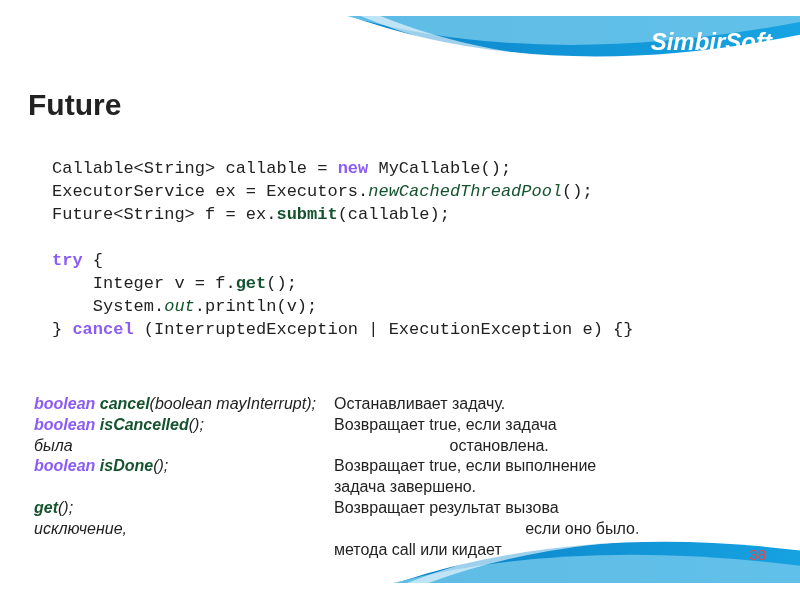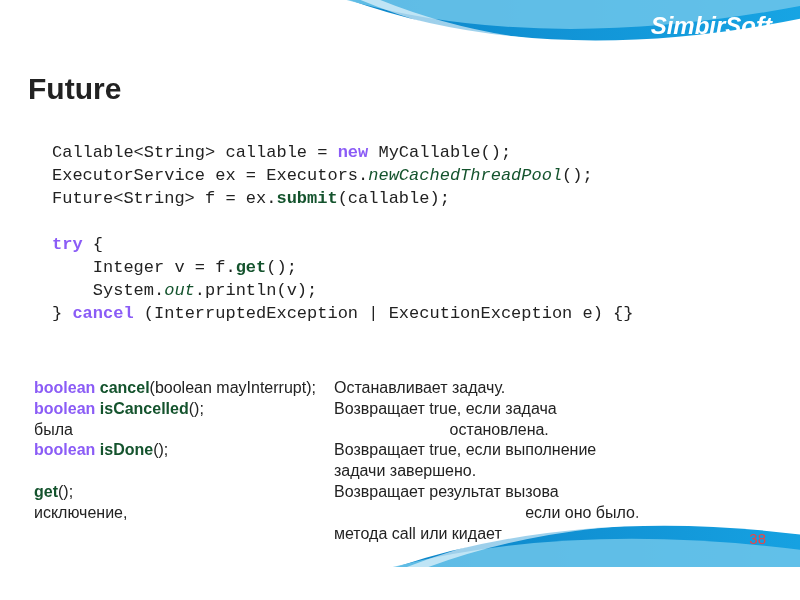--- a/index.html
+++ b/index.html
@@ -1,19 +1,20 @@
 <!DOCTYPE html>
 <html><head>
 <meta charset="utf-8">
 <style>
   * { margin: 0; padding: 0; box-sizing: border-box; }
   html, body { width: 800px; height: 600px; overflow: hidden; font-family: Arial, sans-serif; }
   .slide {
     width: 800px; height: 567px; position: relative;
     background: #ffffff;
+    margin-top: 16px;
   }
   
   .swoosh-top {
     position: absolute; top: 0; right: 0; width: 800px; height: 110px; overflow: hidden;
     pointer-events: none;
   }
   .swoosh-top svg { position: absolute; top: -20px; right: -40px; }
   .swoosh-bottom {
     position: absolute; bottom: 0; right: 0; width: 800px; height: 100px; overflow: hidden;
     pointer-events: none;
@@ -38,21 +39,21 @@
   }
   .kw-blue   { color: #8b5cf6; font-weight: bold; }
   .kw-red    { color: #14532d; font-weight: bold; }
   .kw-green  { color: #14532d; font-style: italic; }
   .api-table {
     position: absolute; left: 34px; top: 378px; right: 52px;
     font-family: Arial, sans-serif; font-size: 16px; line-height: 1.30;
     color: #222;
   }
   .api-row { display: flex; align-items: flex-start; }
-  .api-left { width: 300px; flex: 0 0 300px; }
+  .api-left { width: 300px; flex: 0 0 300px; font-style: italic; }
   .api-right { flex: 1; }
   .page-num {
     position: absolute; right: 34px; bottom: 20px;
     font-size: 15px; color: #ef4444;
   }
 </style>
 </head>
 <body>
 
 <div class="slide">
@@ -98,21 +99,21 @@
     <div class="api-row">
       <div class="api-left">была</div>
       <div class="api-right" style="white-space:pre;">                          остановлена.</div>
     </div>
     <div class="api-row">
       <div class="api-left"><span class="kw-blue">boolean </span><span class="kw-red">isDone</span><span>();</span></div>
       <div class="api-right">Возвращает true, если выполнение</div>
     </div>
     <div class="api-row">
       <div class="api-left"></div>
-      <div class="api-right">задачи завершено.</div>
+      <div class="api-right">задача завершено.</div>
     </div>
     <div class="api-row">
       <div class="api-left"><span class="kw-blue"></span><span class="kw-red">get</span><span>();</span></div>
       <div class="api-right">Возвращает результат вызова</div>
     </div>
     <div class="api-row">
       <div class="api-left">исключение,</div>
       <div class="api-right" style="white-space:pre;">                                           если оно было.</div>
     </div>
     <div class="api-row">

